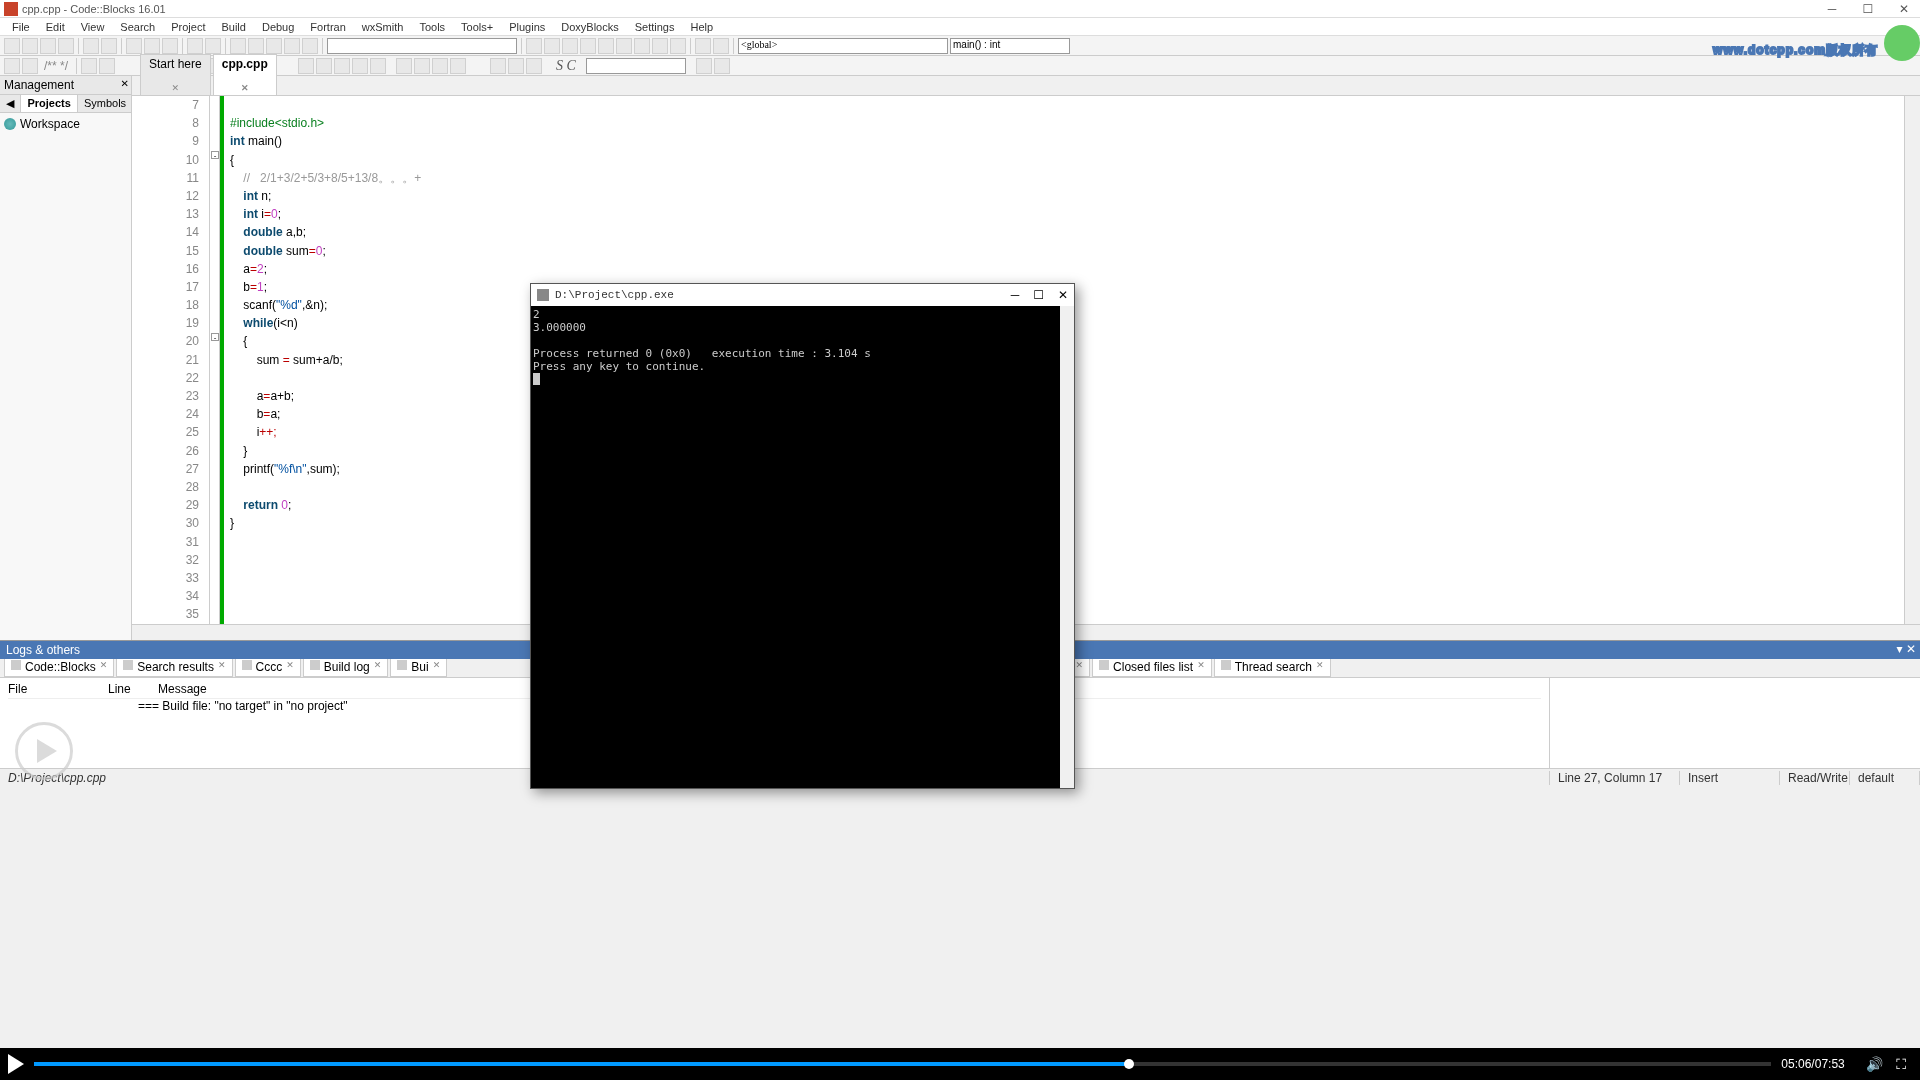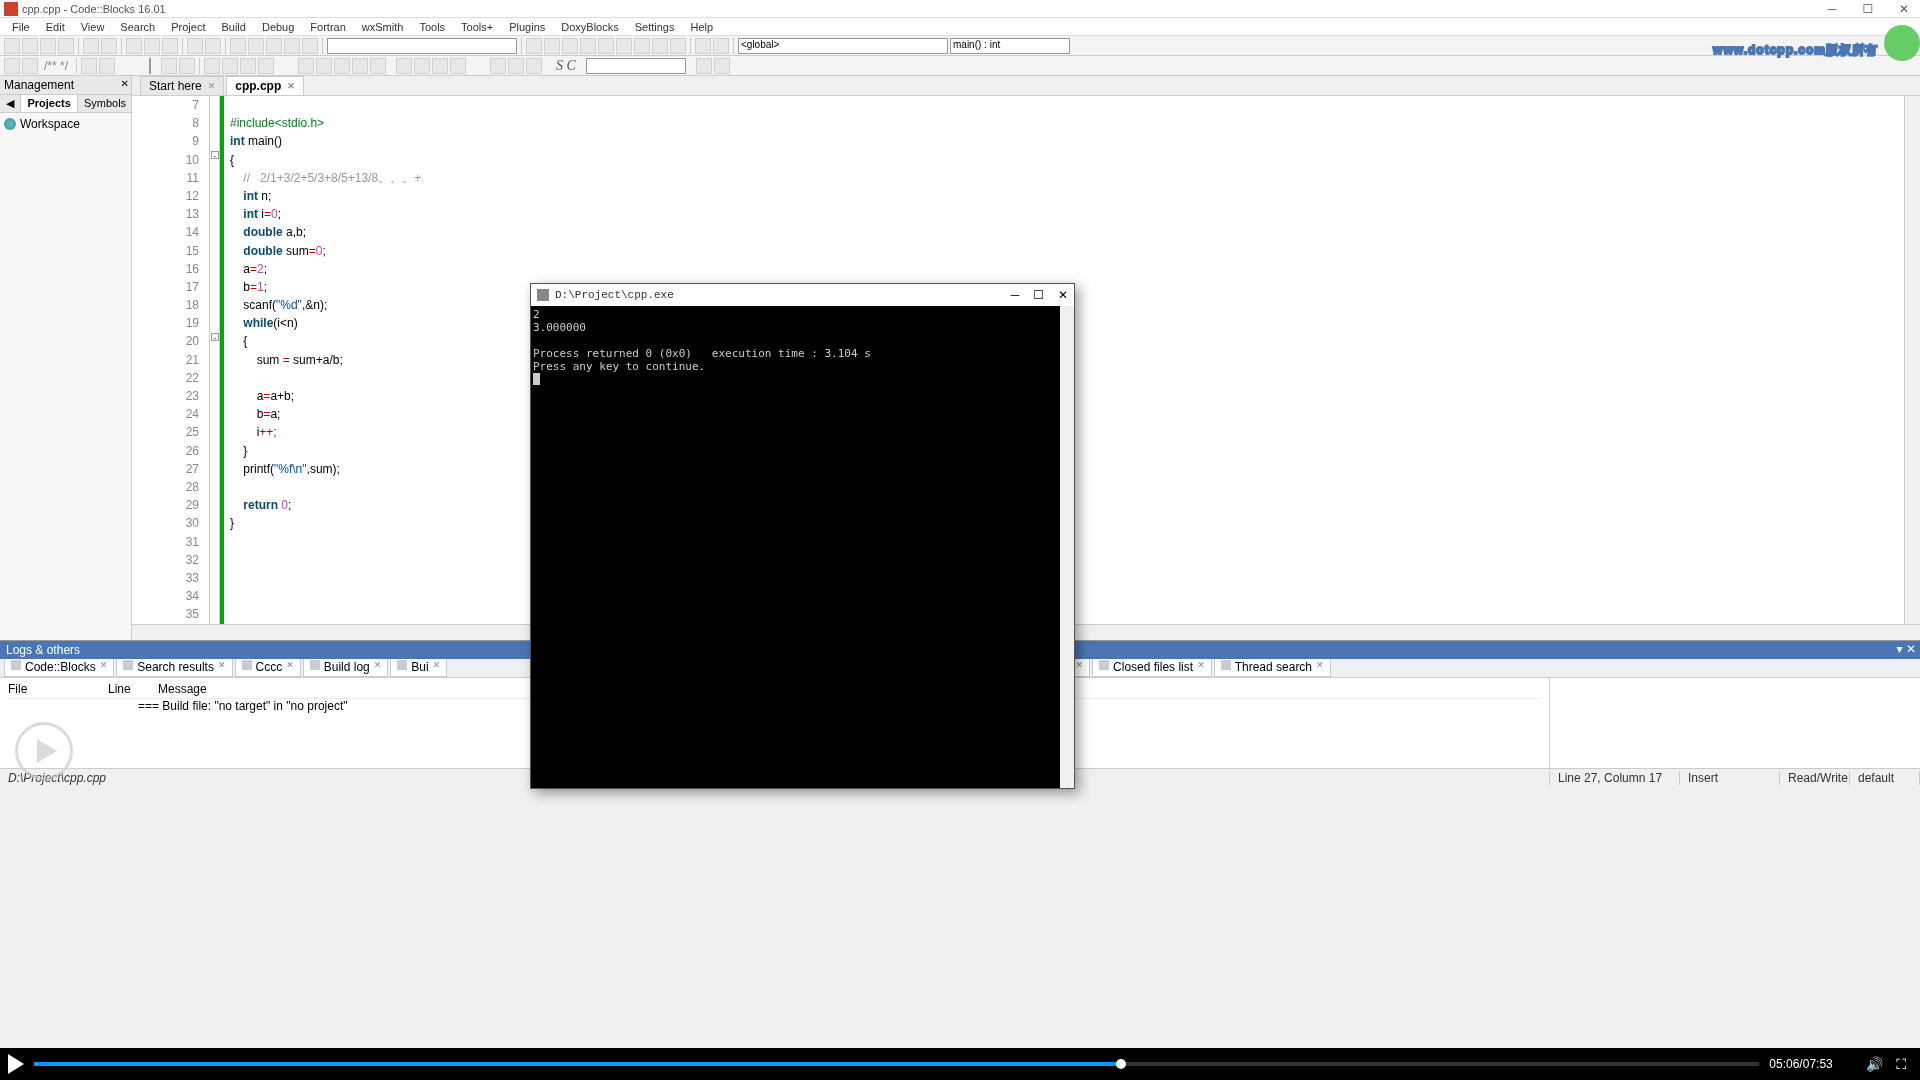--- a/index.html
+++ b/index.html
@@ -12,39 +12,39 @@
 .titlebar .winbtns span { width: 24px; text-align: center; cursor: default; }
 
 .menubar { height: 18px; background: #fff; display: flex; align-items: center; padding: 0 6px; gap: 4px; border-bottom: 1px solid #ddd; }
 .menubar span { padding: 0 6px; color: #333; font-size: 11px; cursor: default; }
 
 .toolbar { height: 20px; background: #f4f4f4; display: flex; align-items: center; padding: 0 4px; gap: 2px; border-bottom: 1px solid #ccc; }
 .toolbar .btn { width: 16px; height: 16px; background: #e8e8e8; border: 1px solid #d0d0d0; }
 .toolbar .sep { width: 1px; height: 16px; background: #ccc; margin: 0 2px; }
 .toolbar .combo { height: 16px; width: 190px; background: #fff; border: 1px solid #999; font-size: 10px; padding: 0 2px; }
 .toolbar .combo.small { width: 120px; }
-.toolbar .combo.wide { width: 210px; }
+.toolbar .combo.wide { width: 210px; font-family: Liberation Serif, serif; }
 
 .toolbar2 { height: 20px; background: #f4f4f4; display: flex; align-items: center; padding: 0 4px; gap: 2px; border-bottom: 1px solid #ccc; }
 
 .main { display: flex; height: 564px; }
 
 .management { width: 132px; background: #f8f8f8; border-right: 1px solid #ccc; }
 .management .hdr { background: #e8e8e8; padding: 2px 4px; font-size: 11px; border-bottom: 1px solid #ccc; position: relative; }
 .management .hdr .close { position: absolute; right: 2px; top: 2px; font-size: 10px; }
 .management .tabs { display: flex; background: #e8e8e8; border-bottom: 1px solid #ccc; }
 .management .tabs .tab { padding: 2px 6px; font-size: 11px; border-right: 1px solid #ccc; }
 .management .tabs .tab.active { background: #fff; font-weight: bold; }
 .management .tree { padding: 4px; font-size: 11px; }
 .management .tree .node { display: flex; align-items: center; gap: 4px; }
 .management .tree .icn { width: 12px; height: 12px; background: radial-gradient(#6bb, #399); border-radius: 50%; }
 
 .editor-area { flex: 1; background: #fff; display: flex; flex-direction: column; }
 .editor-tabs { height: 20px; background: #f0f0f0; display: flex; align-items: flex-end; padding-left: 8px; border-bottom: 1px solid #ccc; }
-.editor-tabs .tab { padding: 2px 8px; font-size: 11px; background: #e8e8e8; border: 1px solid #ccc; border-bottom: none; margin-right: 2px; display: flex; align-items: center; gap: 6px; }
+.editor-tabs .tab { padding: 2px 8px; font-size: 11px; background: #e8e8e8; border: 1px solid #ccc; border-bottom: none; margin-right: 2px; display: flex; align-items: center; gap: 12px; flex-direction: column; }
 .editor-tabs .tab.active { background: #fff; font-weight: bold; }
 .editor-tabs .tab .x { font-size: 9px; color: #888; }
 
 .code { flex: 1; display: flex; font-family: Consolas, monospace; font-size: 15px; line-height: 18.2px; overflow: hidden; position: relative; }
 .gutter { width: 78px; background: #fff; text-align: right; padding-right: 10px; color: #888; border-right: 1px solid #ccc; }
 .gutter div { height: 18.2px; }
 .fold { width: 10px; background: #fff; border-right: 1px solid #ccc; position: relative; }
 .fold .mark { position: absolute; left: 1px; width: 8px; height: 8px; border: 1px solid #999; background: #fff; font-size: 8px; line-height: 7px; text-align: center; }
 .greenbar { width: 4px; background: #0a0; }
 .src { flex: 1; padding-left: 6px; color: #000; white-space: pre; }
@@ -86,21 +86,21 @@
 .console .vsb { position: absolute; right: 0; top: 22px; width: 14px; height: calc(100% - 22px); background: #f0f0f0; }
 
 .watermark { position: absolute; right: 0; top: 18px; font-size: 40px; font-weight: 700; color: #fff; -webkit-text-stroke: 2px #4a77b4; letter-spacing: 1px; pointer-events: none; font-family: "SimHei", sans-serif; z-index: 5; }
 .watermark .badge { display: inline-block; width: 36px; height: 36px; background: #6c6; border-radius: 50%; vertical-align: middle; margin-left: 6px; }
 
 .player { position: absolute; left: 0; bottom: 0; width: 1920px; height: 32px; background: #000; display: flex; align-items: center; padding: 0 8px; z-index: 10; }
 .player .play { width: 0; height: 0; border-left: 16px solid #fff; border-top: 10px solid transparent; border-bottom: 10px solid transparent; }
 .player .prog { flex: 1; height: 4px; background: #333; margin: 0 10px; position: relative; }
 .player .prog .fill { height: 100%; width: 63%; background: #09f; position: relative; }
 .player .prog .fill::after { content: ""; position: absolute; right: -5px; top: -3px; width: 10px; height: 10px; border-radius: 50%; background: #fff; }
-.player .time { color: #fff; font-size: 12px; margin-right: 28px; }
+.player .time { color: #fff; font-size: 12px; margin-right: 16px; }
 .player .ctl { color: #fff; margin: 0 6px; font-size: 14px; }
 
 .play-overlay { position: absolute; left: 15px; top: 722px; width: 58px; height: 58px; border: 3px solid #ccc; border-radius: 50%; display: flex; align-items: center; justify-content: center; opacity: 0.7; z-index: 6; }
 .play-overlay::after { content: ""; width: 0; height: 0; border-left: 20px solid #ccc; border-top: 12px solid transparent; border-bottom: 12px solid transparent; margin-left: 6px; }
 </style>
 </head>
 <body>
 
 <div class="titlebar">
   <div class="icon"></div>

